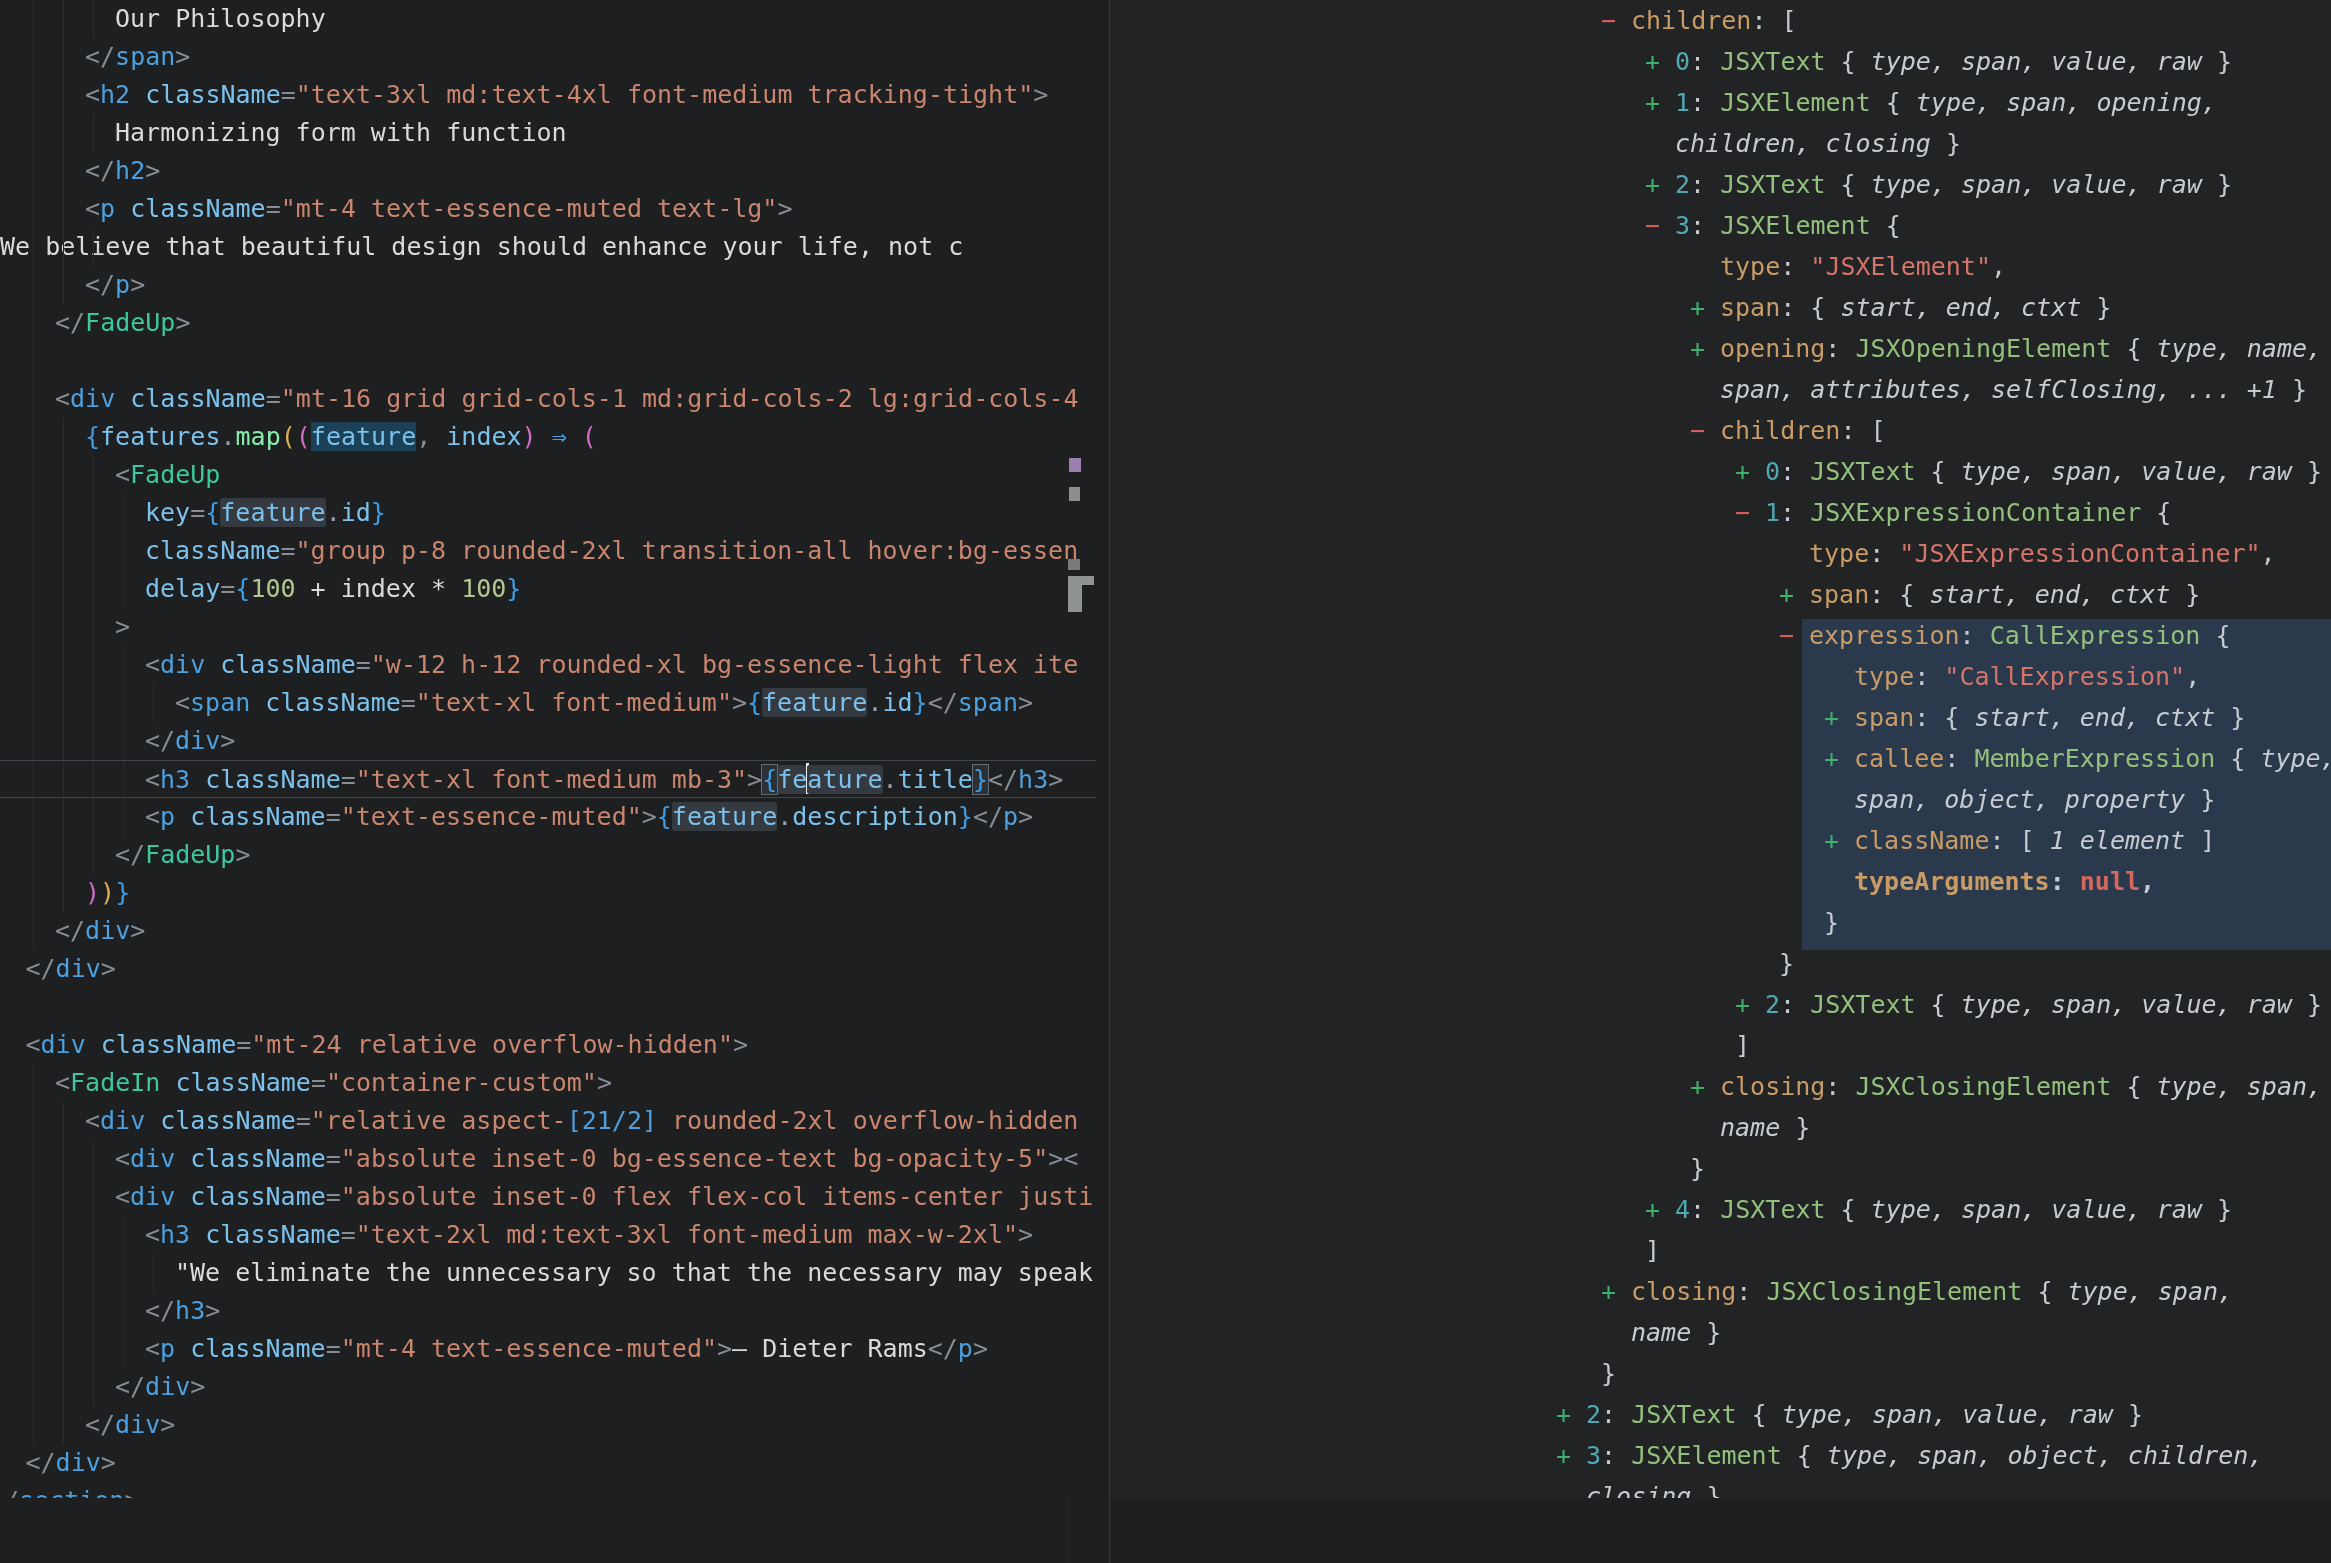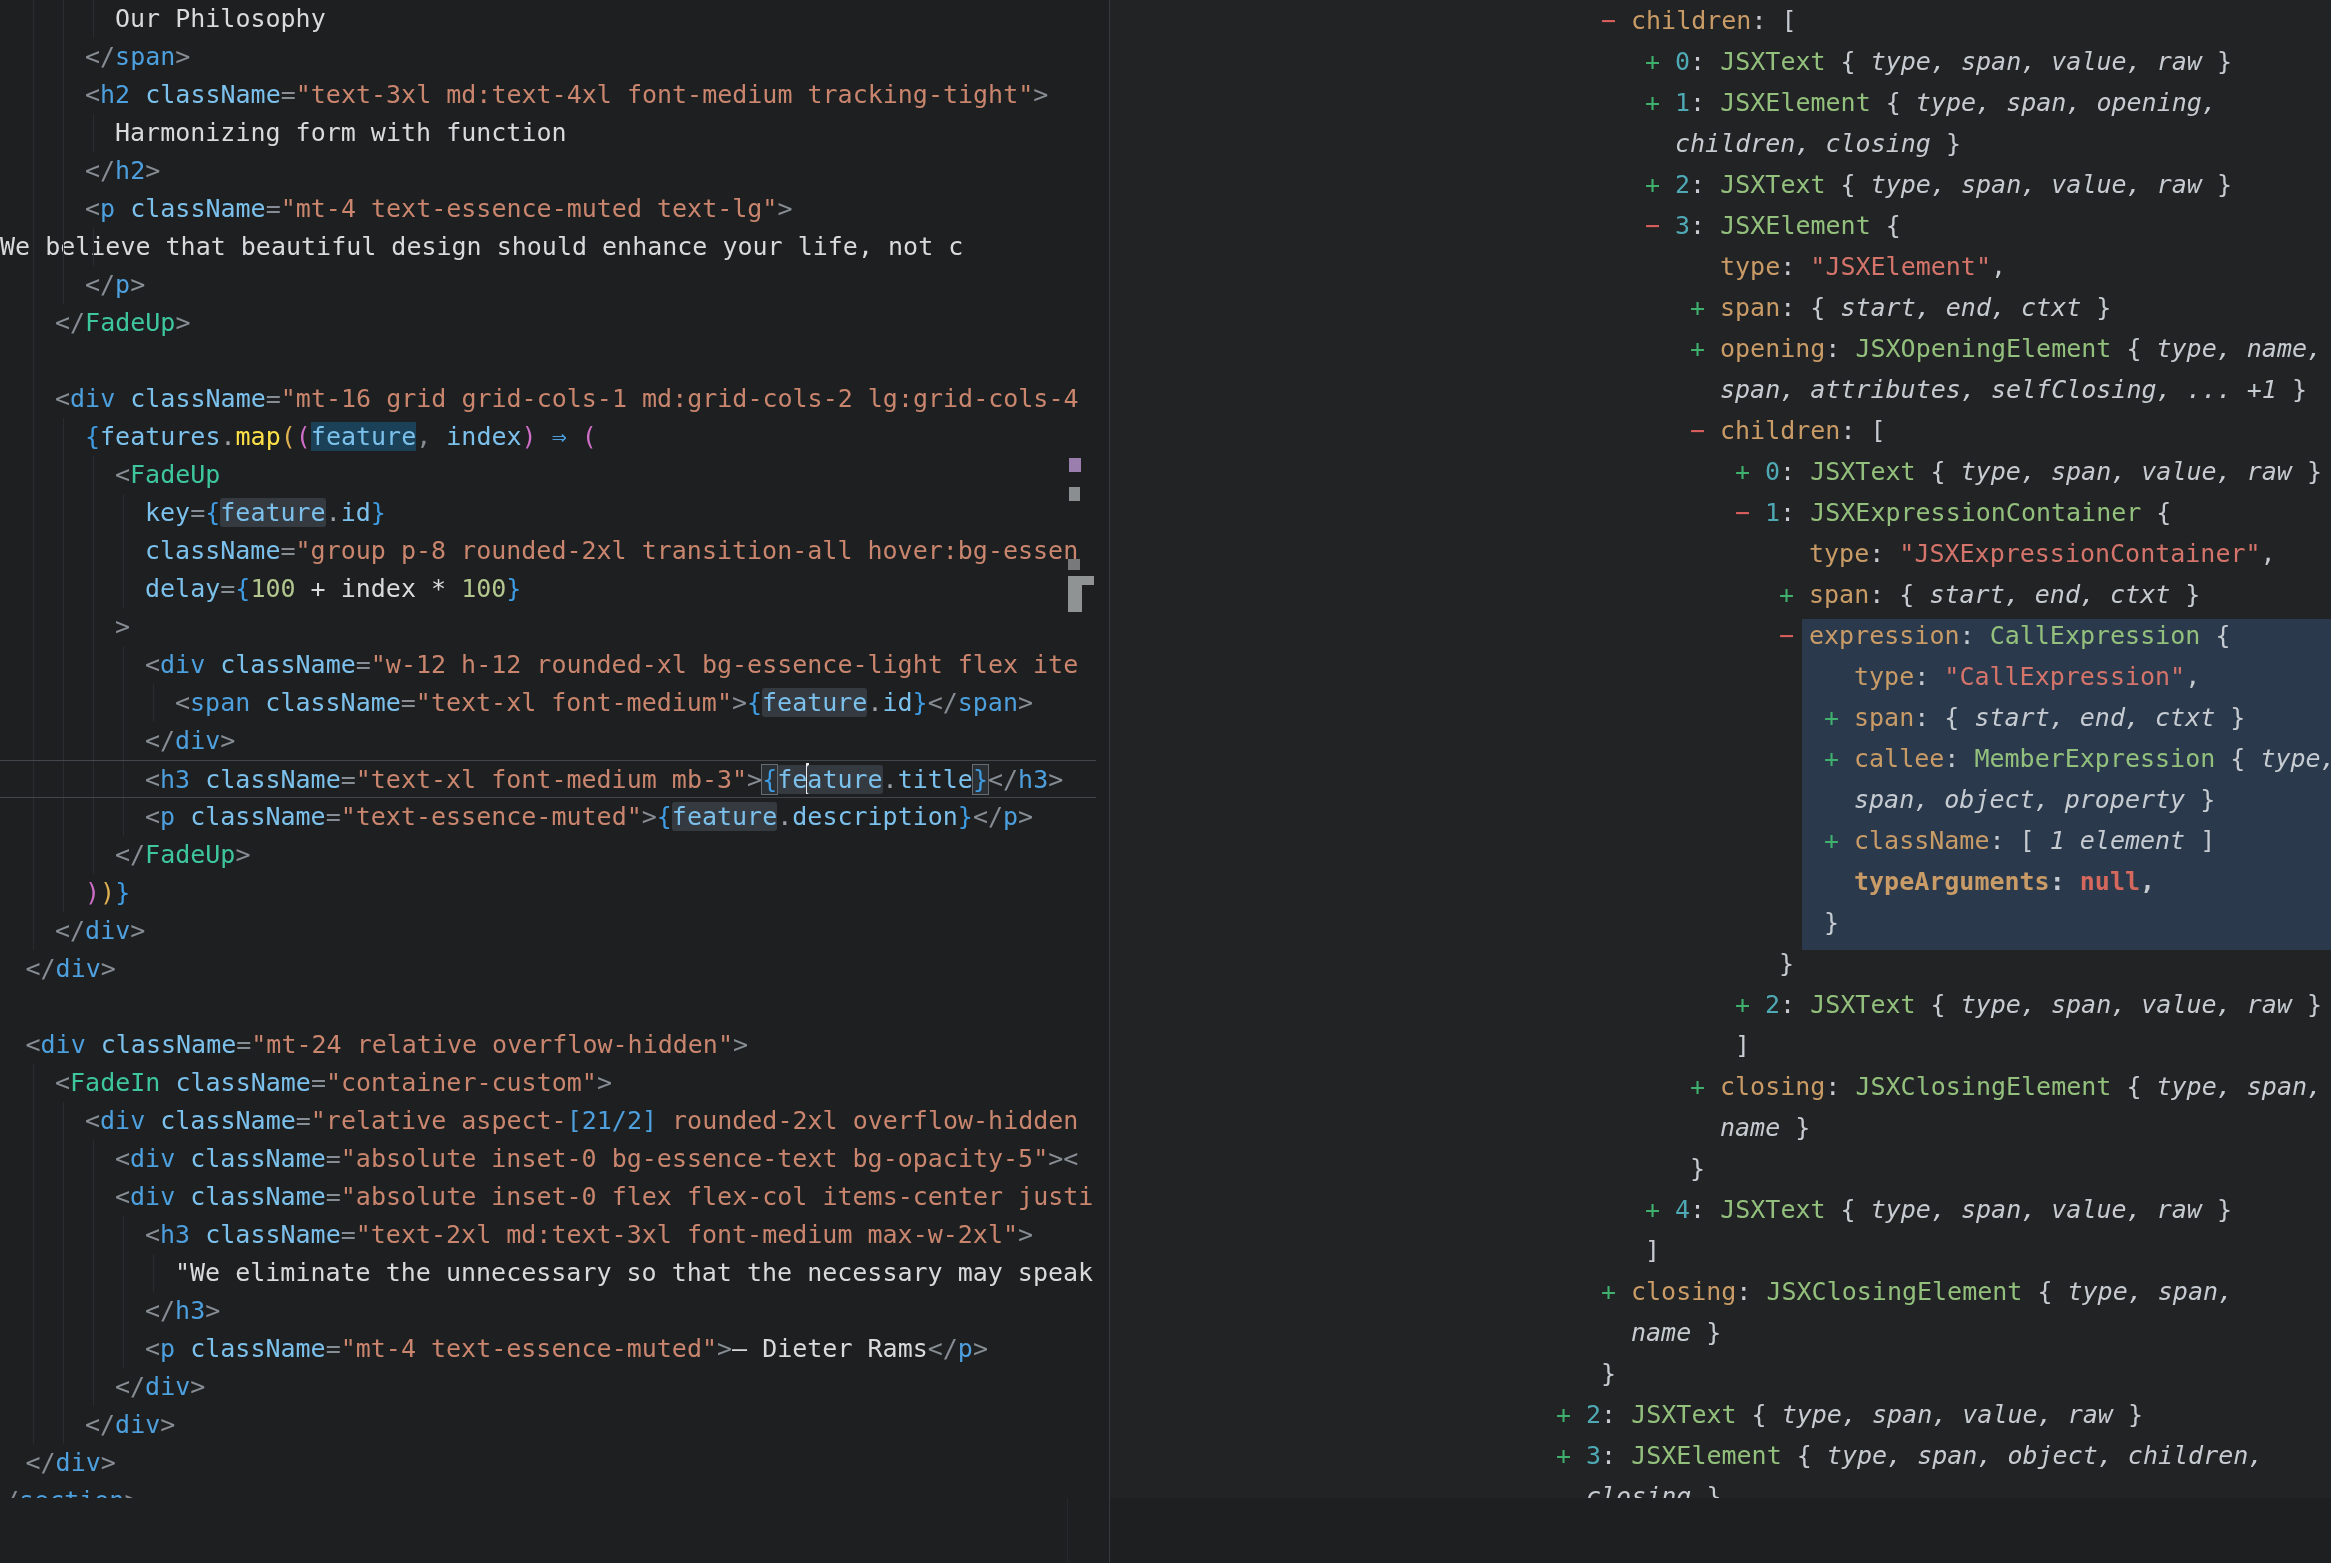--- a/index.html
+++ b/index.html
@@ -18,21 +18,21 @@
   .rline{height:41px;line-height:41px;white-space:pre;position:relative;z-index:1;}
   .guide{position:absolute;top:0;bottom:0;width:0.9px;background:#2a2d30;}
   
   .t-pn {color:#878d94;}
   .t-tag{color:#4d9fdd;}
   .t-cmp{color:#3ec69c;}
   .t-attr{color:#7cc0ec;}
   .t-str{color:#c9856d;}
   .t-strb{color:#4d9fdd;}
   .t-num{color:#b3c78f;}
-  .t-fy {color:#fde047;text-align:center;}
+  .t-fy {color:#86efac;text-align:center;}
   .t-pg {color:#dfb052;}
   .t-pp {color:#ce6dc6;}
   .t-pb {color:#3f9ce2;}
   .t-arw{color:#4a9fe0;}
   .t-txt{color:#d8dadc;}
   .t-dot{color:#9aa0a8;}
   .t-sel{color:#7cc0ec;background:#1a4157;}
   .t-hl {color:#7cc0ec;background:#343a40;border-radius:2.7px;}
   .t-pbx{color:#3f9ce2;background:#2b3035;outline:0.9px solid #666c73;}
   .t-cursor{display:inline-block;width:2.7px;height:31px;background:#e8eaec;vertical-align:-6.4px;margin-left:-0.9px;margin-right:-1.8px;}

